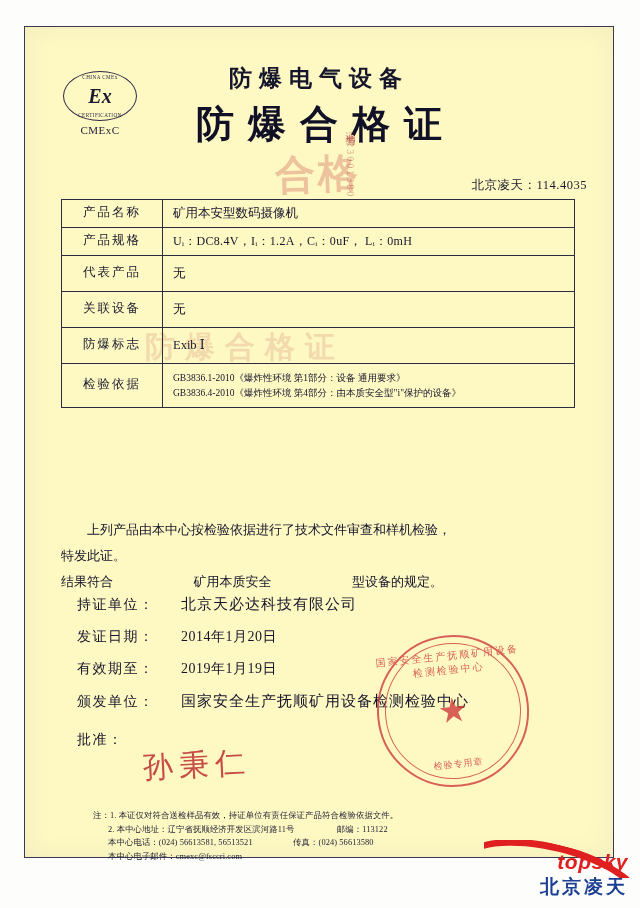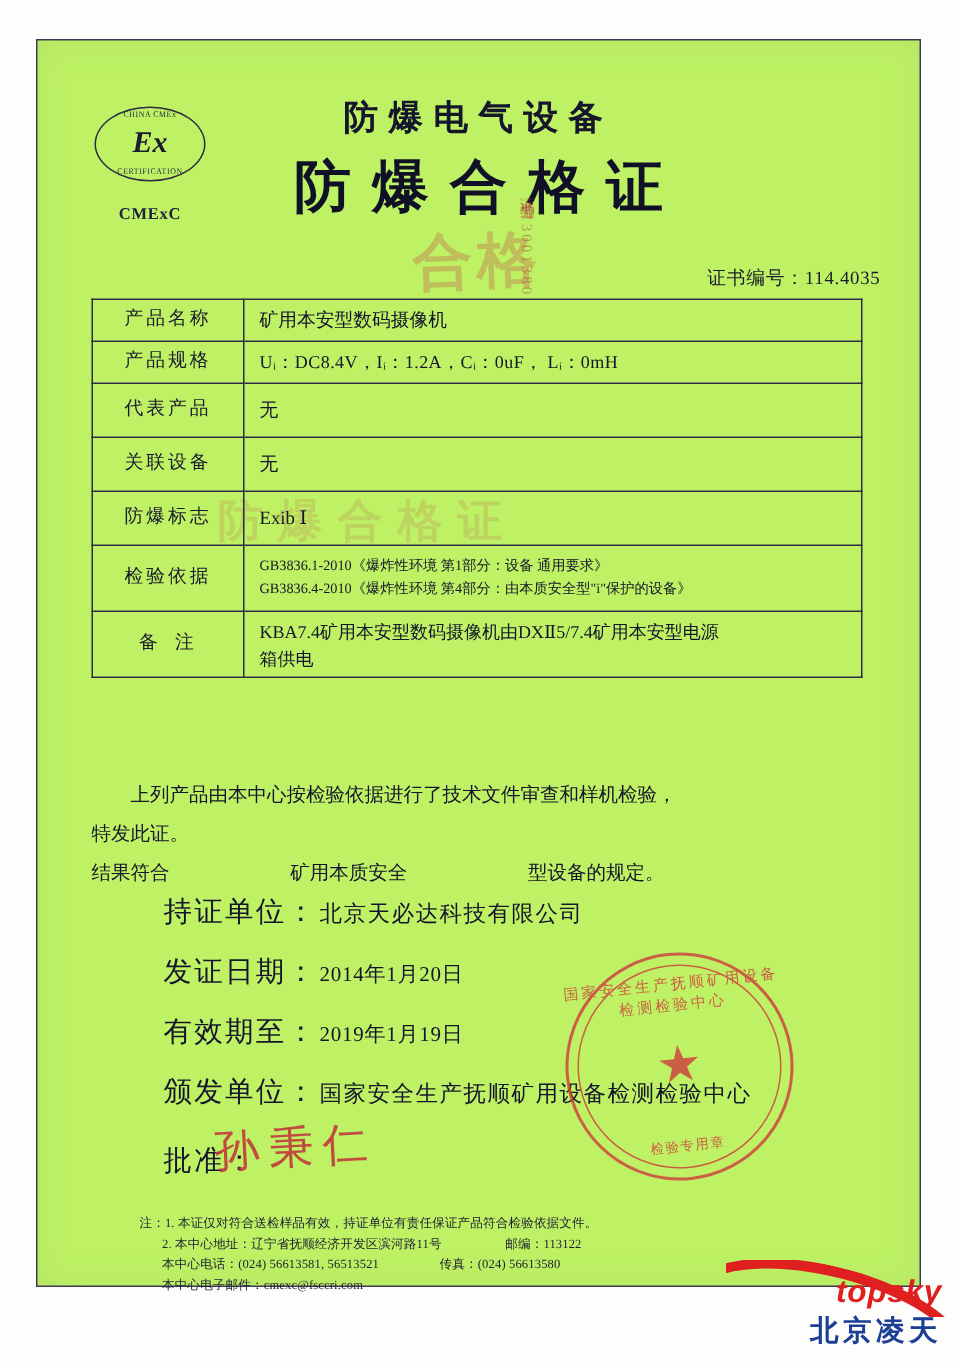--- a/index.html
+++ b/index.html
@@ -20,21 +20,21 @@
     left: 0; top: 0;
     width: 640px; height: 908px;
     background: #fdfdfb;
   }
   
   .doc-frame {
     position: absolute;
     left: 24px; top: 26px;
     width: 588px; height: 830px;
     border: 1.5px solid #3a3a55;
-    background: #bef264;
+    background: #fef9c3;
   }
   .doc-inner {
     position: absolute;
     left: 0; top: 0; right: 0; bottom: 0;
     padding: 0;
   }
 
   
   .cert-header {
     position: relative;
@@ -98,23 +98,23 @@
     font-size: 5.2px;
     letter-spacing: 0.4px;
     color: #2b2b44;
     transform: scaleY(1.1);
   }
   .logo-oval .ring-text.bottom {
     top: auto;
     bottom: 2px;
   }
   .logo-caption {
-    margin-top: 16px;
+    margin-top: 3px;
     font-size: 11px;
-    font-weight: bold;
+    font-weight: normal;
     letter-spacing: 0.5px;
     color: #22223c;
   }
 
   
   .ghost-stamp {
     position: absolute;
     left: 250px;
     top: 118px;
     width: 170px;
@@ -229,23 +229,22 @@
     color: #14142a;
   }
   .fld {
     display: flex;
     align-items: baseline;
     margin-bottom: 14px;
   }
   .fld .k {
     width: 104px;
     letter-spacing: 1.5px;
-    font-size: 19px;
+    font-size: 14px;
     flex: 0 0 auto;
-    margin-left: 32px;
   }
   .fld .v {
     font-size: 14px;
     letter-spacing: 0.5px;
   }
   .fld.big .v { font-size: 15px; letter-spacing: 1px; }
   .fld.approve { margin-top: 20px; }
   .fld.approve .k { letter-spacing: 1.5px; }
 
   
@@ -388,21 +387,21 @@
 
         <div class="title-small">防爆电气设备</div>
         <div class="title-large">防爆合格证</div>
       </div>
 
       <div class="ghost-stamp">合格</div>
       <div class="ghost-vert">证书编号 113001380</div>
       <div class="ghost-band">防爆合格证</div>
 
       <div class="cert-no">
-        <span>证书编号：</span><span>114.4035</span>
+        <span>北京凌天：</span><span>114.4035</span>
       </div>
 
       <table class="tbl">
         <tbody>
           <tr class="row-h">
             <td class="label">产品名称</td>
             <td class="value">矿用本安型数码摄像机</td>
           </tr>
           <tr class="row-h">
             <td class="label">产品规格</td>
@@ -420,27 +419,20 @@
             <td class="label">防爆标志</td>
             <td class="value">Exib Ⅰ</td>
           </tr>
           <tr class="row-basis">
             <td class="label">检验依据</td>
             <td class="value">
               <div class="basis-line">GB3836.1-2010《爆炸性环境 第1部分：设备 通用要求》</div>
               <div class="basis-line">GB3836.4-2010《爆炸性环境 第4部分：由本质安全型"i"保护的设备》</div>
             </td>
           </tr>
-          <tr class="row-note">
-            <td class="label">备    注</td>
-            <td class="value">
-              <div class="note-line">KBA7.4矿用本安型数码摄像机由DXⅡ5/7.4矿用本安型电源</div>
-              <div class="note-line">箱供电</div>
-            </td>
-          </tr>
         </tbody>
       </table>
 
       <div class="para">
         <div class="indent">上列产品由本中心按检验依据进行了技术文件审查和样机检验，</div>
         <div>特发此证。</div>
         <div>
           <span>结果符合</span>
           <span class="gap-inline"></span>
           <span>矿用本质安全</span>

